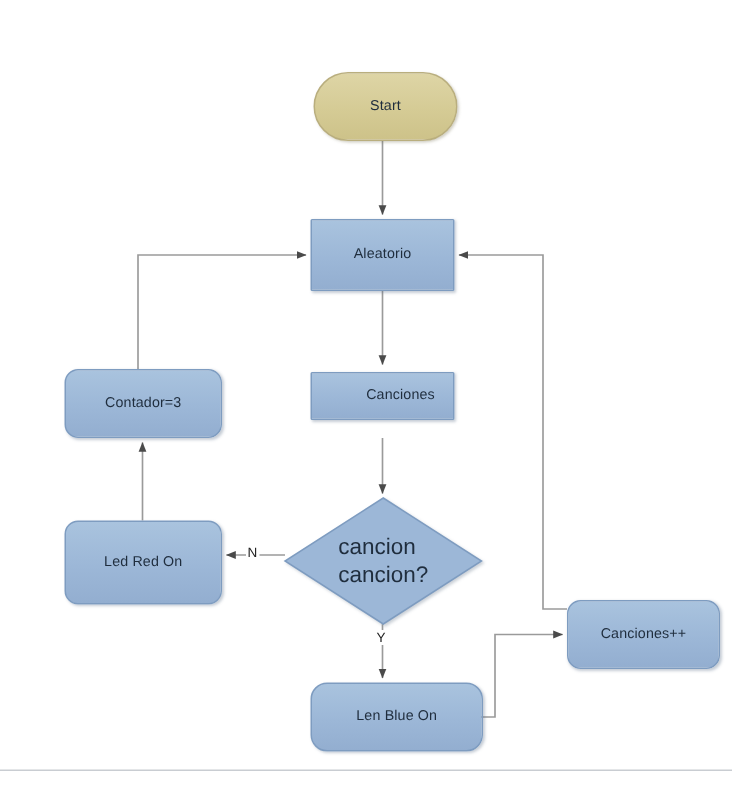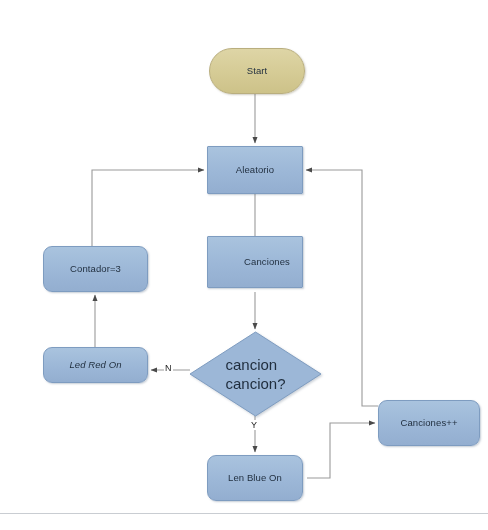--- a/index.html
+++ b/index.html
@@ -132,42 +132,42 @@
   </svg>
 
   <div class="node terminator" style="left:209px; top:48px; width:96px; height:46px;">
     <span>Start</span>
   </div>
 
   <div class="node process square" style="left:207px; top:146px; width:96px; height:48px;">
     <span>Aleatorio</span>
   </div>
 
-  <div class="node process square" style="left:207px; top:236px; width:96px; height:52px;padding-left:24px;">
+  <div class="node process square" style="left:207px; top:248px; width:96px; height:32px;padding-left:24px;">
     <span>Canciones</span>
   </div>
 
   <div class="decision-wrap" style="left:190px; top:332px; width:131px; height:84px;">
     <div class="decision-label">
       <span>
         <span>cancion</span><br>
         <span>cancion?</span>
       </span>
     </div>
   </div>
 
   <div class="node process rounded" style="left:43px; top:246px; width:105px; height:46px;">
     <span>Contador=3</span>
   </div>
 
-  <div class="node process rounded" style="left:43px; top:347px; width:105px; height:36px;font-style:italic;">
+  <div class="node process rounded" style="left:43px; top:347px; width:105px; height:56px;">
     <span>Led Red On</span>
   </div>
 
-  <div class="node process rounded" style="left:207px; top:455px; width:96px; height:46px;">
+  <div class="node process rounded" style="left:207px; top:455px; width:115px; height:46px;border-radius:11px;">
     <span>Len Blue On</span>
   </div>
 
   <div class="node process rounded" style="left:378px; top:400px; width:102px; height:46px;">
     <span>Canciones++</span>
   </div>
 
   <div class="edge-label" style="left:164px; top:363px;">N</div>
 
   <div class="edge-label" style="left:250px; top:420px;">Y</div>

